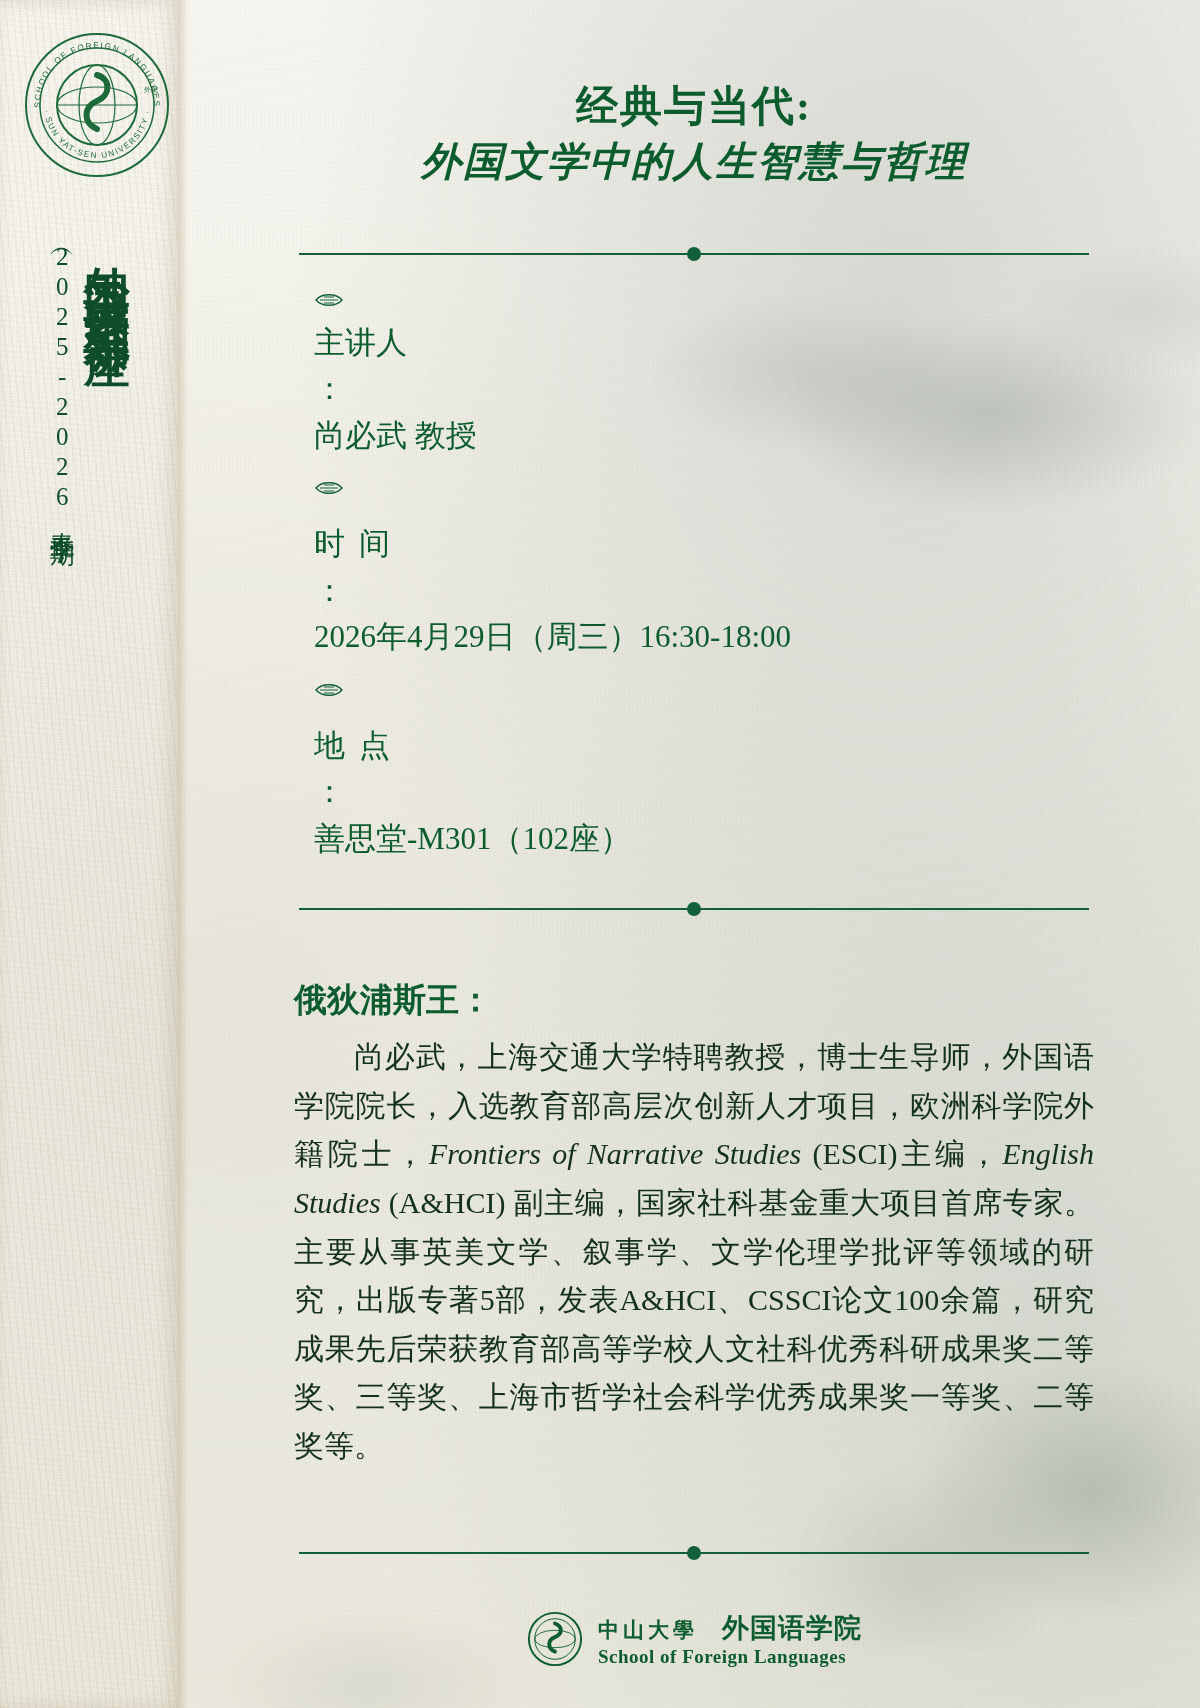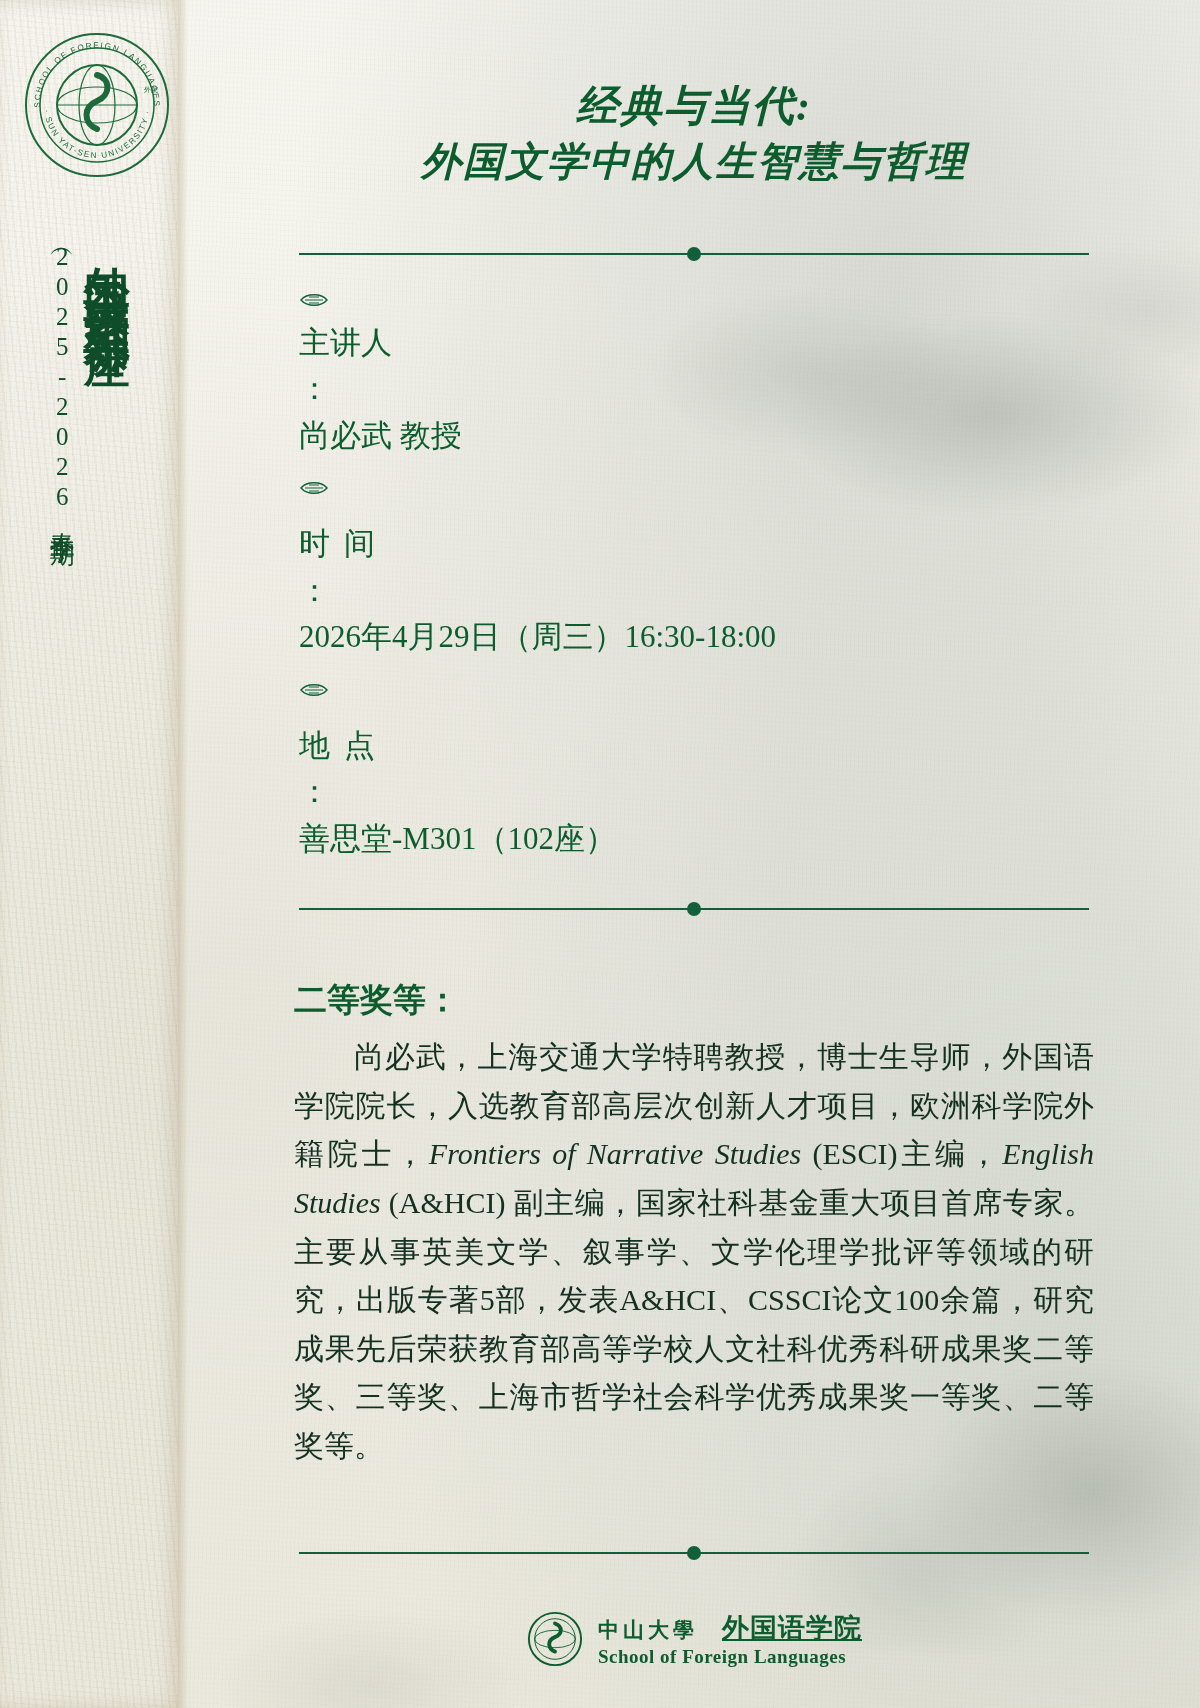--- a/index.html
+++ b/index.html
@@ -155,21 +155,20 @@
   .title-block {
     margin: 78px 0 0 0;
     text-align: center;
     color: #0d5c2e;
   }
   .title-line1 {
     font-size: 42px;
     font-weight: bold;
     letter-spacing: 2px;
     line-height: 1.35;
-    font-style: italic;
     text-align: center;
   }
   .title-line2 {
     font-size: 40px;
     font-weight: bold;
     letter-spacing: 2px;
     line-height: 1.35;
     font-style: italic;
   }
 
@@ -224,21 +223,21 @@
   .info-label {
     width: 140px;
     flex: none;
     letter-spacing: 0px;
   }
   .info-label.spaced {
     letter-spacing: 14px;
     margin-top: 13px;
   }
   .info-colon { margin-right: 6px; }
-  .info-value { flex: 1; }
+  .info-value { flex: 1; margin-left: 15px; }
 
   .section {
     width: 800px;
     margin: 0 auto;
     color: #0c3d22;
   }
   .section-head {
     font-size: 33px;
     font-weight: bold;
     color: #0d5c2e;
@@ -284,21 +283,20 @@
     line-height: 1.1;
     white-space: nowrap;
   }
   .footer-cn .sysu {
     font-size: 21px;
     letter-spacing: 4px;
   }
   .footer-cn .sfl {
     font-size: 27px;
     margin-left: 24px;
-    text-decoration: underline;
   }
   .footer-en {
     font-size: 19px;
     font-weight: bold;
     letter-spacing: 0.5px;
     margin-top: 2px;
   }
 </style>
 </head>
 <body>
@@ -391,21 +389,21 @@
       </div>
 
     </div>
 
     <div class="rule rule-bottom">
       <div class="bar"></div>
       <div class="dot"></div>
     </div>
 
     <div class="section">
-      <div class="section-head">二等奖等：</div>
+      <div class="section-head">俄狄浦斯王：</div>
       <div class="section-body"><span>尚必武，上海交通大学特聘教授，博士生导师，外国语学院院长，入选教育部高层次创新人才项目，欧洲科学院外籍院士，</span><span class="ital">Frontiers of Narrative Studies</span><span> (ESCI)主编，</span><span class="ital">English Studies</span><span> (A&amp;HCI) 副主编，国家社科基金重大项目首席专家。主要从事英美文学、叙事学、文学伦理学批评等领域的研究，出版专著5部，发表A&amp;HCI、CSSCI论文100余篇，研究成果先后荣获教育部高等学校人文社科优秀科研成果奖二等奖、三等奖、上海市哲学社会科学优秀成果奖一等奖、二等奖等。</span></div>
     </div>
 
     <div class="section">
     </div>
 
     <div class="rule footer-rule">
       <div class="bar"></div>
       <div class="dot"></div>
     </div>

